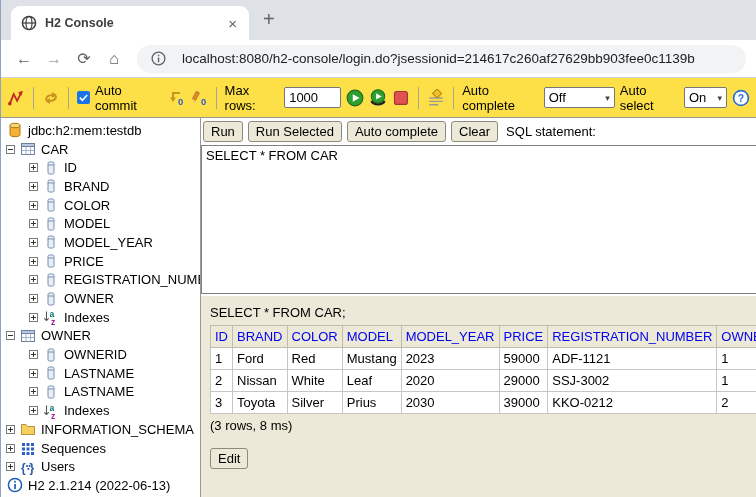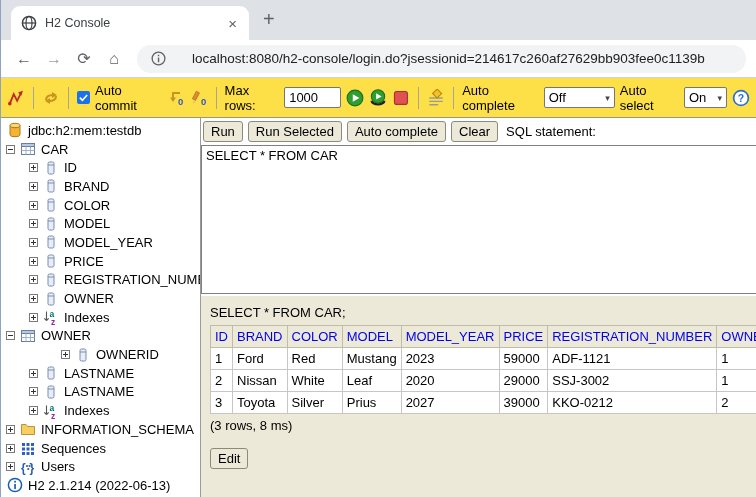--- a/index.html
+++ b/index.html
@@ -4,27 +4,27 @@
 <style>
   * { box-sizing: border-box; margin: 0; padding: 0; }
   html,body { width:756px; height:497px; overflow:hidden; }
   body { font-family:"Liberation Sans", sans-serif; background:#fff; }
   #app { width:756px; height:497px; border-left:1px solid #8fa3c0; display:flex; flex-direction:column; }
 
   
   .tabbar { height:40px; background:#dee1e6; display:flex; align-items:flex-end; padding-left:10px; flex:none; }
   .tab { width:238px; height:34px; background:#fff; border-radius:9px 9px 0 0; display:flex; align-items:center; padding:0 10px; gap:8px; }
   .favicon { width:16px; height:16px; flex:none; }
-  .tab-title { flex:1; font-size:12.5px; color:#3c4043; white-space:nowrap; overflow:hidden; }
+  .tab-title { flex:1; font-size:12.5px; color:#3c4043; white-space:nowrap; overflow:hidden;font-weight:bold; }
   .tab-close { font-size:15px; color:#5f6368; cursor:default; padding:0 2px; }
   .new-tab { font-size:20px; color:#5f6368; margin:0 0 9px 14px; }
   .addressbar { height:38px; background:#fff; border-bottom:1px solid #cfd3d8; display:flex; align-items:center; gap:4px; padding:0 10px; flex:none; }
   .nav-btn { width:26px; text-align:center; font-size:16px; color:#5f6368; }
   .nav-btn.fwd { color:#9aa0a6; }
-  .url-pill { flex:1; height:28px; background:#f1f3f4; border-radius:14px; display:flex; align-items:center; gap:26px; padding:0 14px; margin-left:6px; }
+  .url-pill { flex:1; height:28px; background:#f1f3f4; border-radius:14px; display:flex; align-items:center; gap:16px; padding:0 14px; margin-left:6px; }
   .url-text { font-size:13.5px; color:#202124; white-space:nowrap; overflow:hidden; }
 
   
   .h2toolbar { height:40px; background:#fde047; border-bottom:1px solid #9a968a; display:flex; align-items:center; gap:5px; padding:0 6px; font-size:13px; color:#000; flex:none; }
   .sep { width:1px; height:22px; background:#aaa497; margin:0 3px; flex:none; }
   .tb-icon { width:18px; height:17px; display:inline-flex; align-items:center; justify-content:center; flex:none; }
   .checkbox { width:13px; height:13px; background:#1a73e8; border-radius:2px; display:inline-flex; align-items:center; justify-content:center; flex:none; }
   .select-box { background:#fff; border:1px solid #767676; border-radius:2px; height:21px; display:inline-flex; align-items:center; justify-content:space-between; padding:0 4px; font-size:13px; flex:none; }
   .sel-max { width:57px;gap:36px; } .sel-off { width:71px; } .sel-on { width:43px; }
   .chev { font-size:9px; color:#444; margin-left:4px; }
@@ -326,21 +326,21 @@
           </span>
           <span class="tree-icon">
             <svg viewBox="0 0 16 16">
               <rect x="1.5" y="2.5" width="13" height="11" fill="#fff" stroke="#6a7f9d"></rect>
               <rect x="1.5" y="2.5" width="13" height="3" fill="#b9c8e2" stroke="#6a7f9d"></rect>
               <path d="M6 5.5 v8 M10.5 5.5 v8 M1.5 9.5 h13" stroke="#9db0cc" fill="none"></path>
             </svg>
           </span>
           <span class="tree-label">OWNER</span>
         </div>
-        <div class="tree-row" style="padding-left: 28px; margin-left: 32px;">
+        <div class="tree-row" style="padding-left: 28px;">
           <span class="expander">
             <i class="h"></i>
             <i class="v"></i>
           </span>
           <span class="tree-icon">
             <svg viewBox="0 0 16 16">
               <rect x="5" y="2" width="6" height="12" rx="1.5" fill="#e8eef8" stroke="#7a8db0"></rect>
               <path d="M5 5 h6" stroke="#7a8db0"></path>
             </svg>
           </span>
@@ -504,21 +504,21 @@
                 <td>2020</td>
                 <td>29000</td>
                 <td>SSJ-3002</td>
                 <td>1</td>
               </tr>
               <tr>
                 <td>3</td>
                 <td>Toyota</td>
                 <td>Silver</td>
                 <td>Prius</td>
-                <td>2027</td>
+                <td>2030</td>
                 <td>39000</td>
                 <td>KKO-0212</td>
                 <td>2</td>
               </tr>
             </tbody>
           </table>
         <div class="status-line">(3 rows, 8 ms)</div>
         <button class="h2-btn edit-btn">Edit</button>
       </div>
     </div>

